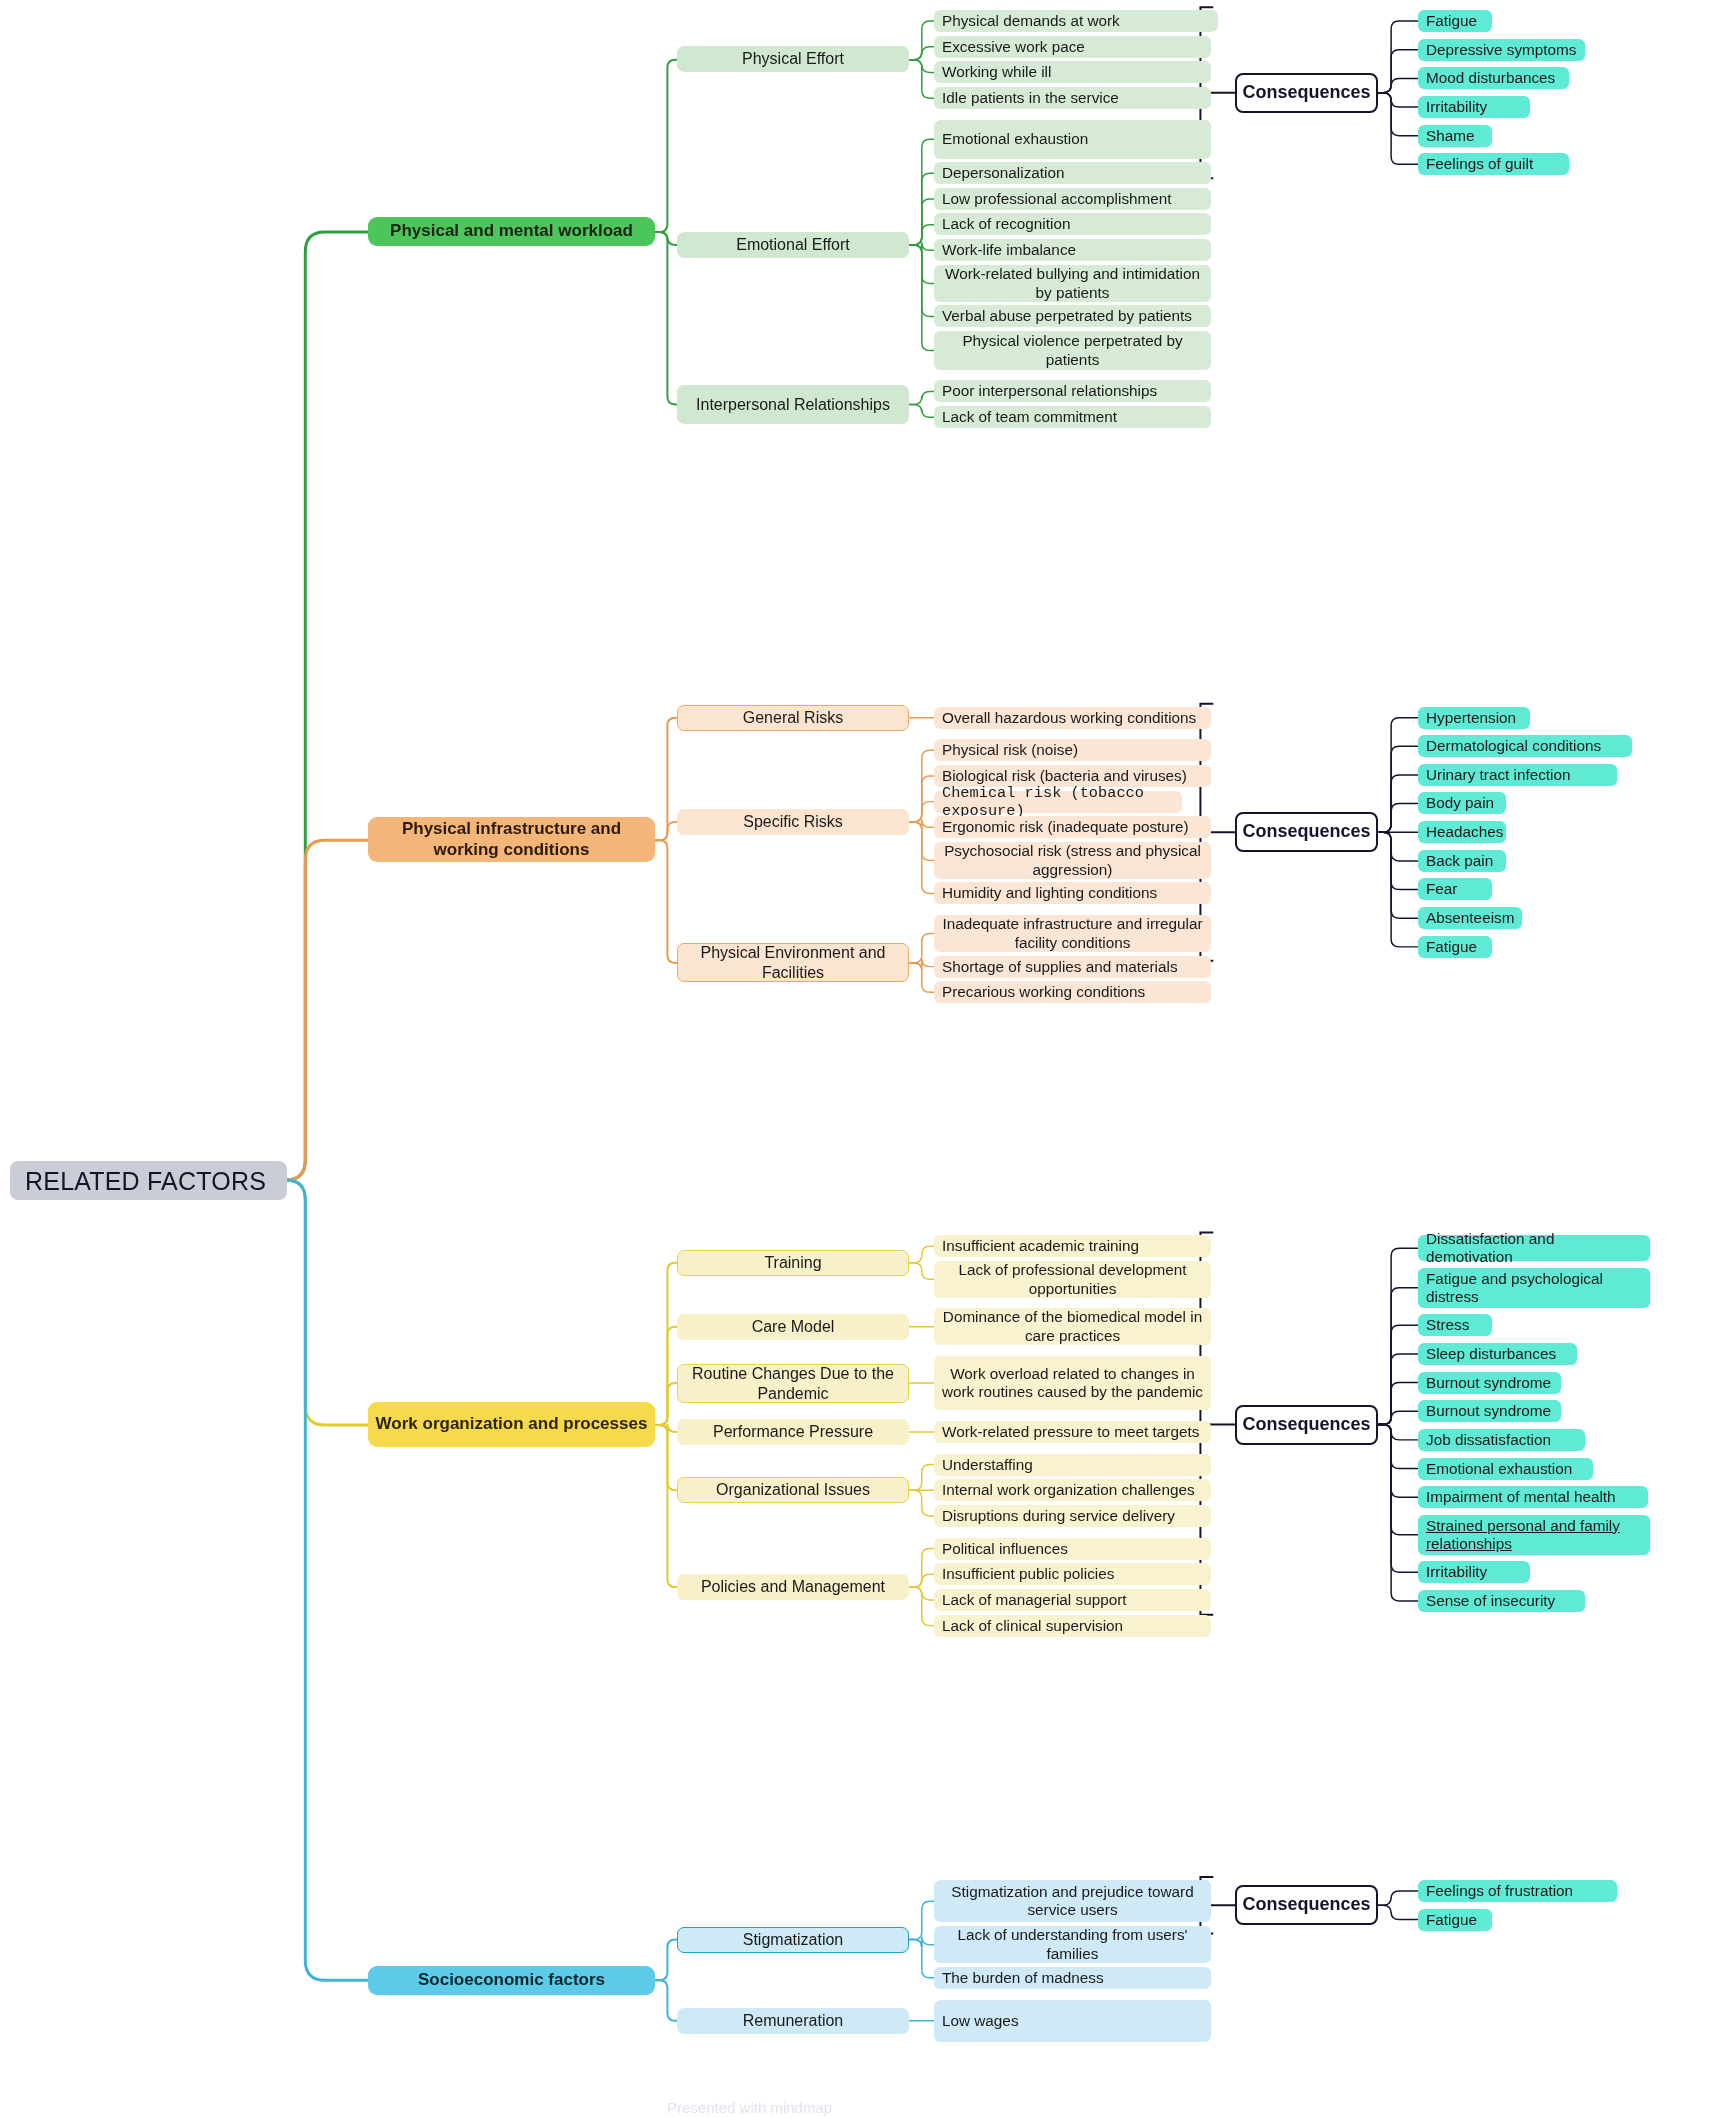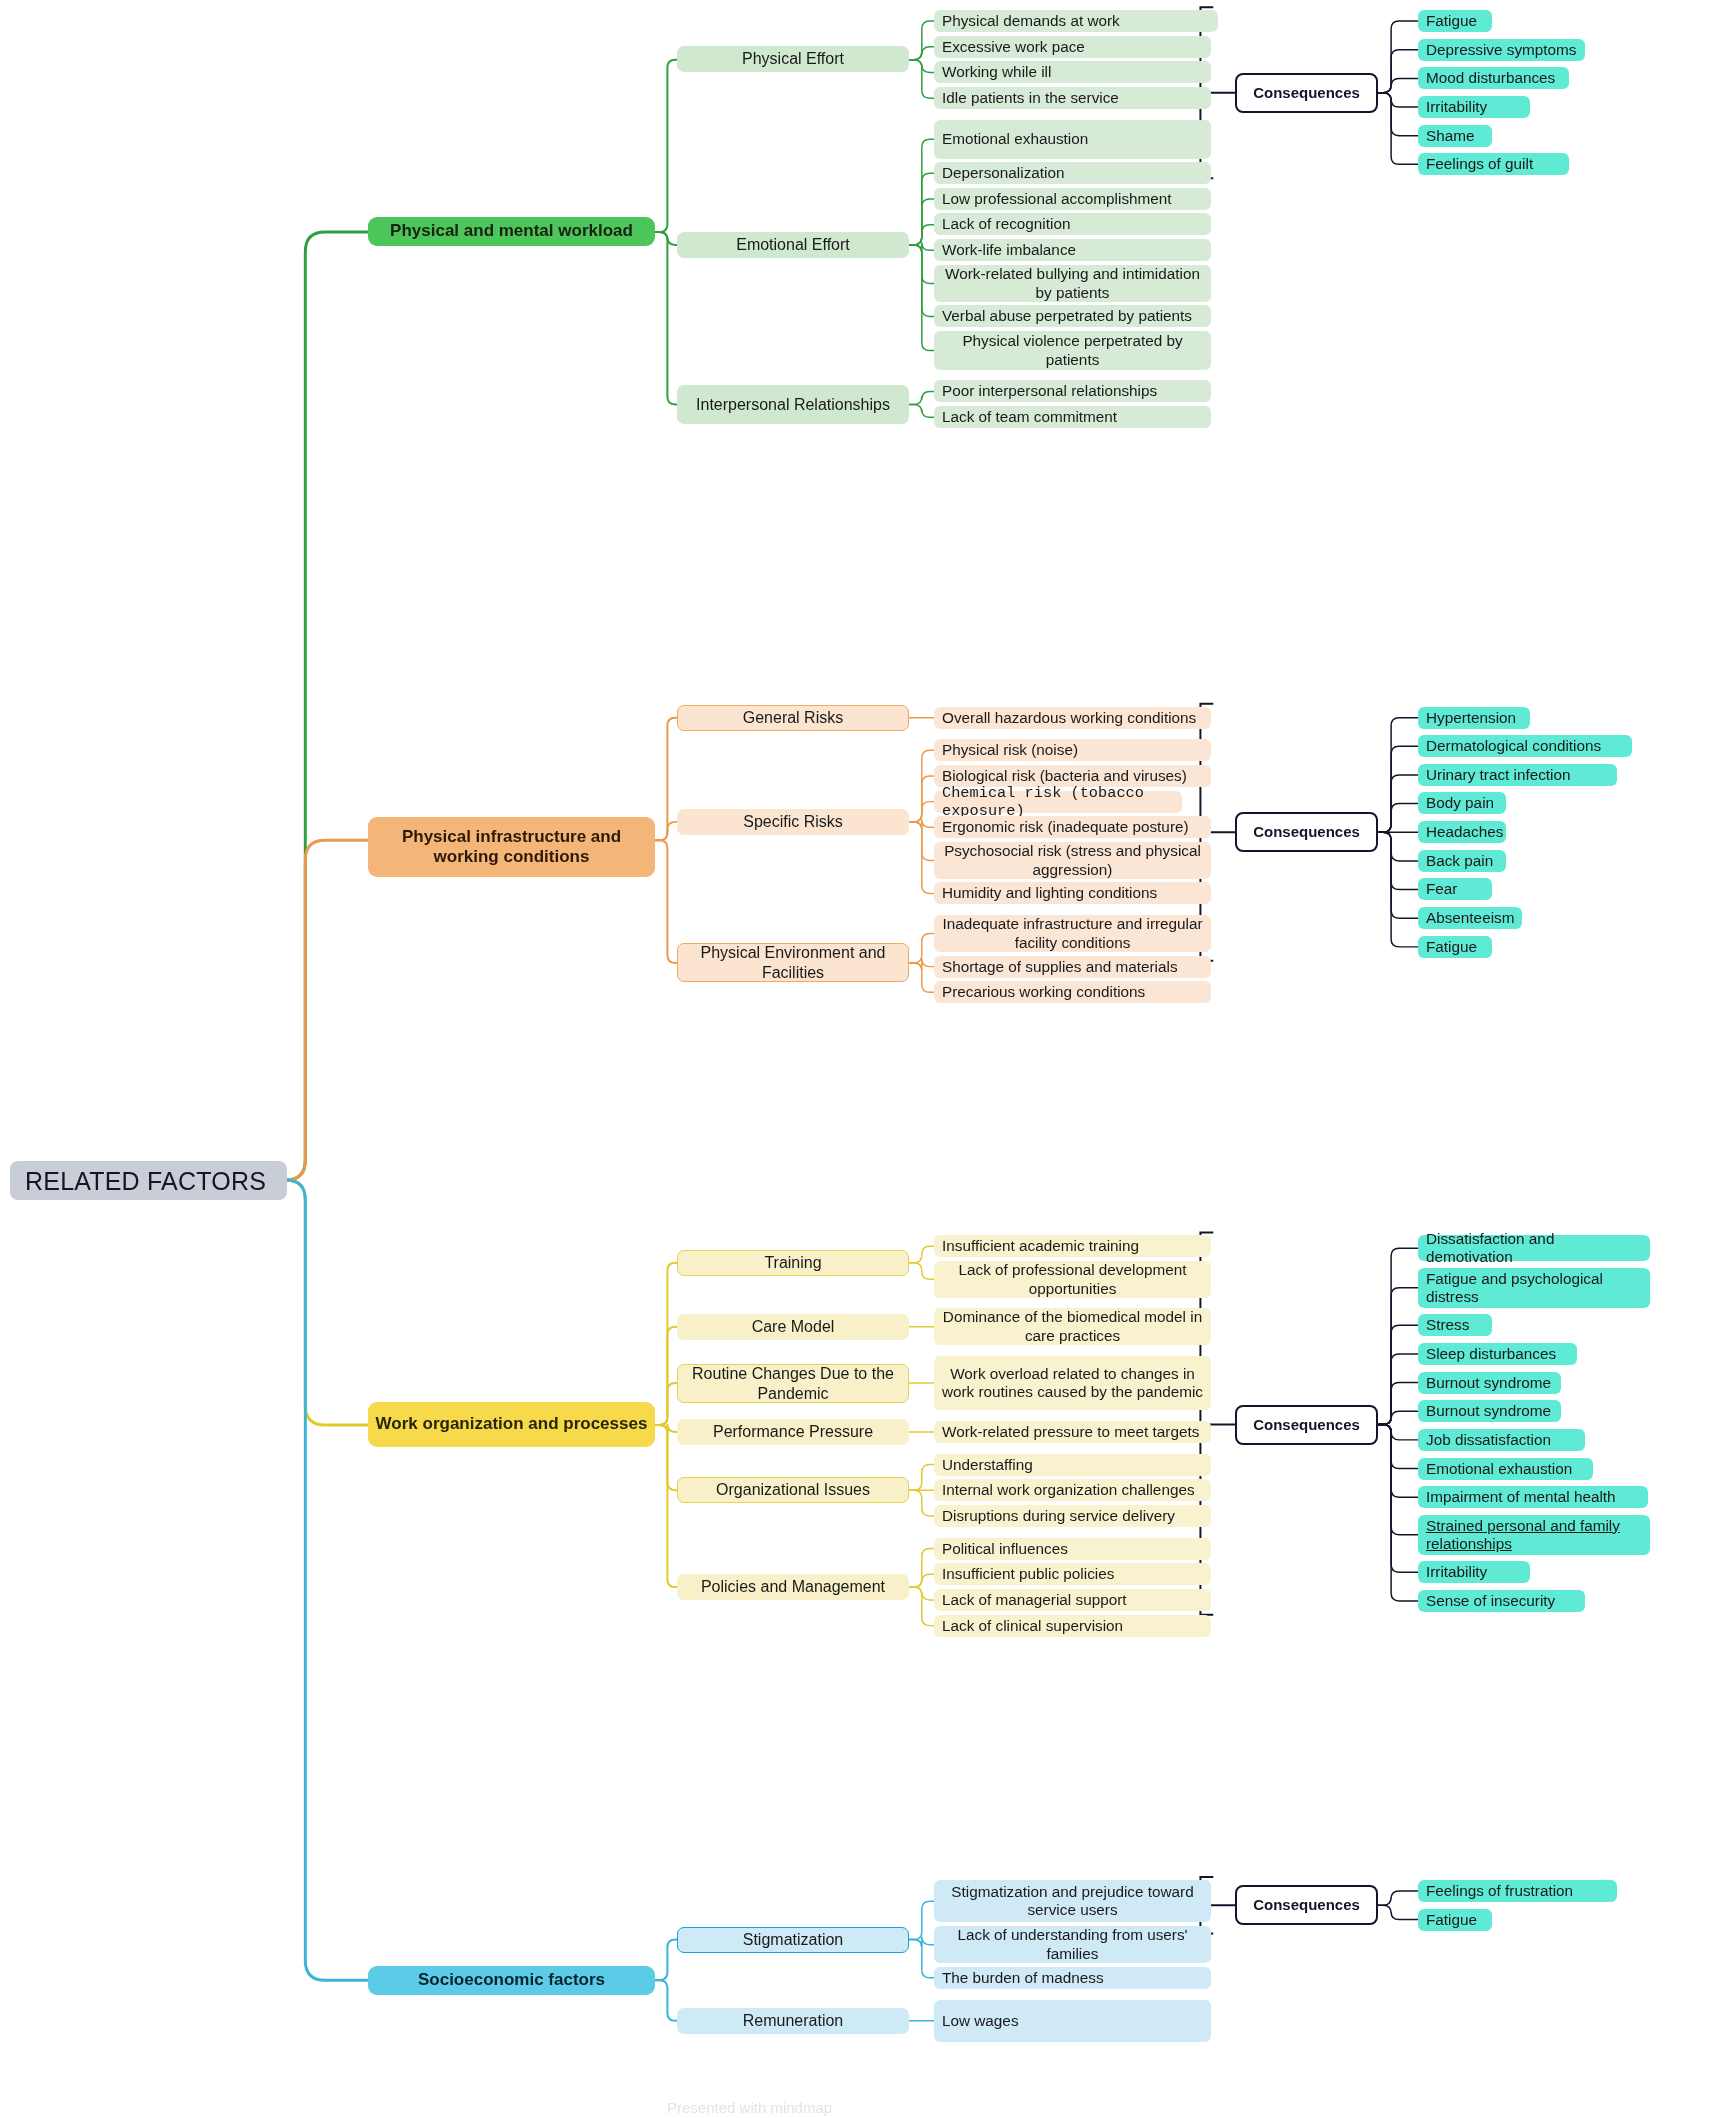--- a/index.html
+++ b/index.html
@@ -56,21 +56,21 @@
   .leaf-green  { background:#d6ead6; }
   .leaf-orange { background:#fbe5d4; }
   .leaf-yellow { background:#f8f2cf; }
   .leaf-blue   { background:#cfe9f7; }
 
   
   .conseq {
     background:#ffffff;
     border:2px solid #14142b;
     border-radius:8px;
-    font-size:15px;
+    font-size:18px;
     font-weight:bold;
     color:#14142b;
   }
 
   
   .cleaf { background:#5eead4; font-size:15.3px; border-radius:6px; color:#1a1a1a; }
 
   .left-align { justify-content:flex-start; text-align:left; padding-left:8px; }
 
   .watermark {
@@ -214,21 +214,21 @@
       <div class="node leaf leaf-orange left-align" style="left: 934px; top: 765px; width: 277px; height: 22px;">Biological risk (bacteria and viruses)</div>
       <div class="node leaf leaf-orange left-align" style="left: 934px; top: 791px; width: 248px; height: 22px; font-family: Liberation Mono, monospace;">Chemical risk (tobacco exposure)</div>
       <div class="node leaf leaf-orange left-align" style="left: 934px; top: 816px; width: 277px; height: 22px;">Ergonomic risk (inadequate posture)</div>
       <div class="node leaf leaf-orange" style="left: 934px; top: 842px; width: 277px; height: 37px;">Psychosocial risk (stress and physical aggression)</div>
       <div class="node leaf leaf-orange left-align" style="left: 934px; top: 882px; width: 277px; height: 22px;">Humidity and lighting conditions</div>
       <div class="node sub sub-orange plain" style="left: 677px; top: 809px; width: 232px; height: 26px;">Specific Risks</div>
       <div class="node leaf leaf-orange" style="left: 934px; top: 915px; width: 277px; height: 37px;">Inadequate infrastructure and irregular facility conditions</div>
       <div class="node leaf leaf-orange left-align" style="left: 934px; top: 956px; width: 277px; height: 22px;">Shortage of supplies and materials</div>
       <div class="node leaf leaf-orange left-align" style="left: 934px; top: 981px; width: 277px; height: 22px;">Precarious working conditions</div>
       <div class="node sub sub-orange" style="left: 677px; top: 943px; width: 232px; height: 39px;">Physical Environment and Facilities</div>
-      <div class="node node main-orange" style="left: 368px; top: 817px; width: 287px; height: 60px;">Physical infrastructure and working conditions</div>
+      <div class="node node main-orange" style="left: 368px; top: 817px; width: 287px; height: 45px;">Physical infrastructure and working conditions</div>
       <div class="node cleaf left-align" style="left: 1418px; top: 707px; width: 112px; height: 22px;">Hypertension</div>
       <div class="node cleaf left-align" style="left: 1418px; top: 735px; width: 214px; height: 22px;">Dermatological conditions</div>
       <div class="node cleaf left-align" style="left: 1418px; top: 764px; width: 199px; height: 22px;">Urinary tract infection</div>
       <div class="node cleaf left-align" style="left: 1418px; top: 792px; width: 88px; height: 22px;">Body pain</div>
       <div class="node cleaf left-align" style="left: 1418px; top: 821px; width: 88px; height: 22px;">Headaches</div>
       <div class="node cleaf left-align" style="left: 1418px; top: 850px; width: 88px; height: 22px;">Back pain</div>
       <div class="node cleaf left-align" style="left: 1418px; top: 878px; width: 74px; height: 22px;">Fear</div>
       <div class="node cleaf left-align" style="left: 1418px; top: 907px; width: 104px; height: 22px;">Absenteeism</div>
       <div class="node cleaf left-align" style="left: 1418px; top: 936px; width: 74px; height: 22px;">Fatigue</div>
       <div class="node conseq" style="left: 1235px; top: 812px; width: 143px; height: 40px;">Consequences</div>

